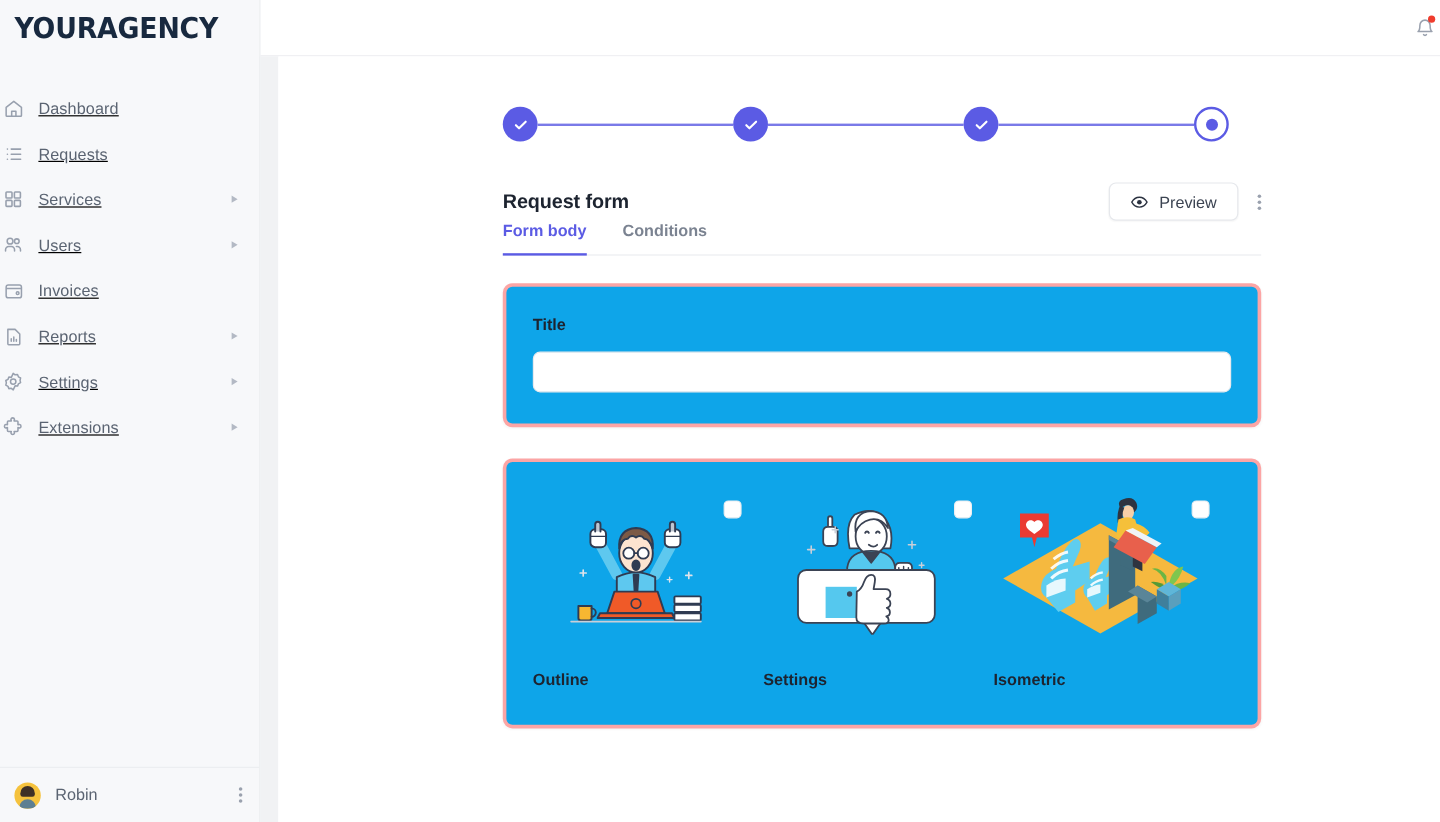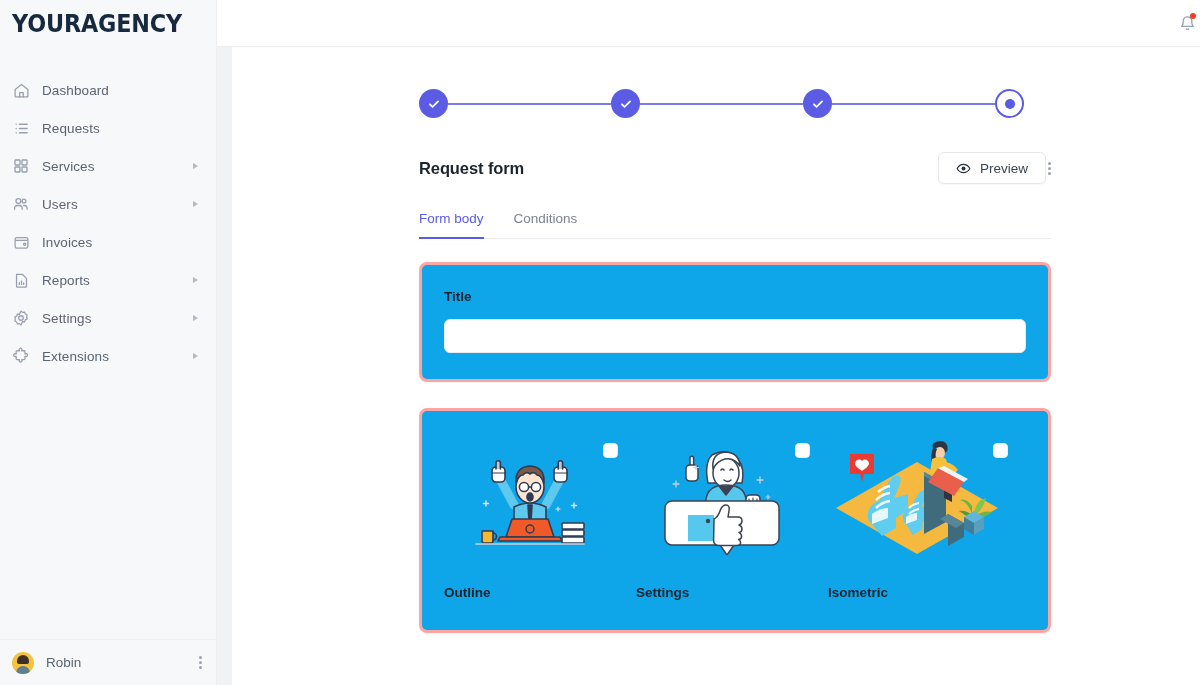--- a/index.html
+++ b/index.html
@@ -34,22 +34,22 @@
     letter-spacing: -0.2px;
     color: #18293f;
     transform: scaleX(0.93);
     transform-origin: left center;
   }
   .nav { padding-top: 24px; flex: 1; }
   .nav-item {
     position: relative;
     display: flex; align-items: center;
     height: 38px;
-    padding-left: 10px;
     cursor: pointer;
+    text-decoration: underline;
   }
   .nav-icon {
     width: 22px; height: 22px;
     margin-right: 10px;
     display: flex; align-items: center; justify-content: center;
     color: #98a0ae;
     flex: 0 0 22px;
   }
   .nav-icon svg { display: block; }
   .nav-label {
@@ -166,39 +166,39 @@
   
   .title-row {
     display: flex; align-items: center; justify-content: space-between;
     margin-top: 34px;
     width: 632px;
   }
   .page-title {
     font-size: 16.5px; font-weight: 700; color: #1d2430;
     letter-spacing: -0.1px;
   }
-  .title-actions { display: flex; align-items: center; gap: 2px; }
+  .title-actions { display: flex; align-items: center; gap: 16px; }
   .btn-preview {
     display: flex; align-items: center; gap: 9px;
     height: 32px; padding: 0 17px;
     background: #ffffff;
     border: 1px solid #e6e8ec;
     border-radius: 6px;
     font-size: 13.5px; color: #3c4452;
     cursor: pointer;
     box-shadow: 0 1px 1px rgba(16,24,40,0.03);
   }
   .btn-preview svg { display: block; color: #2b3240; }
 
   
   .tabs {
     display: flex; gap: 30px;
-    margin-top: 26px;
     width: 632px;
     border-bottom: 1px solid #ebedf0;
+    font-weight: bold;
   }
   .tab {
     font-size: 13.5px;
     color: #7b8391;
     padding-bottom: 11px;
     cursor: pointer;
     position: relative;
     top: 1px;
   }
   .tab.active { color: #5b5be4; border-bottom: 2px solid #5b5be4; }

